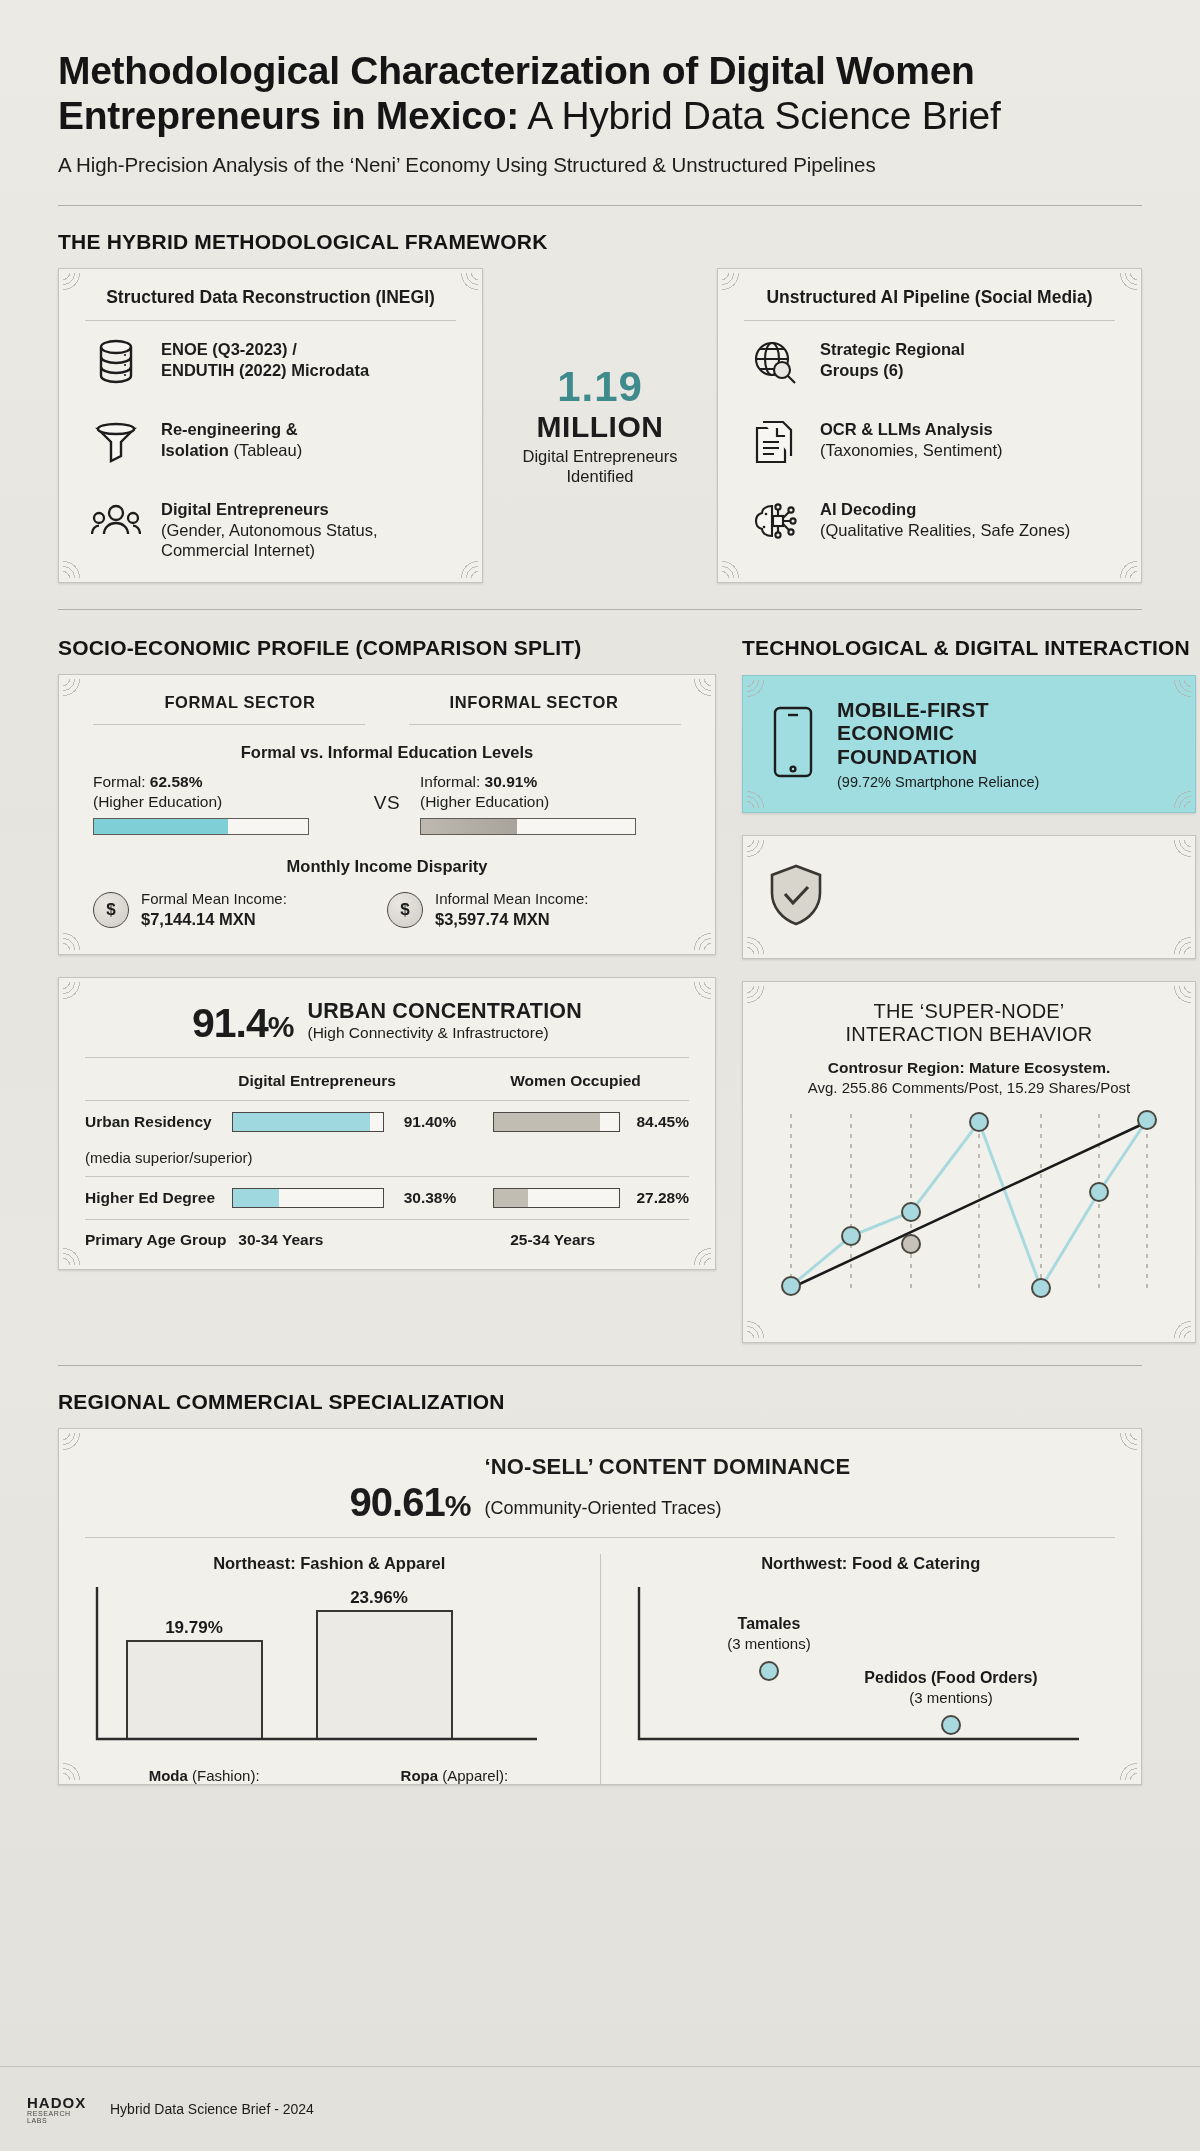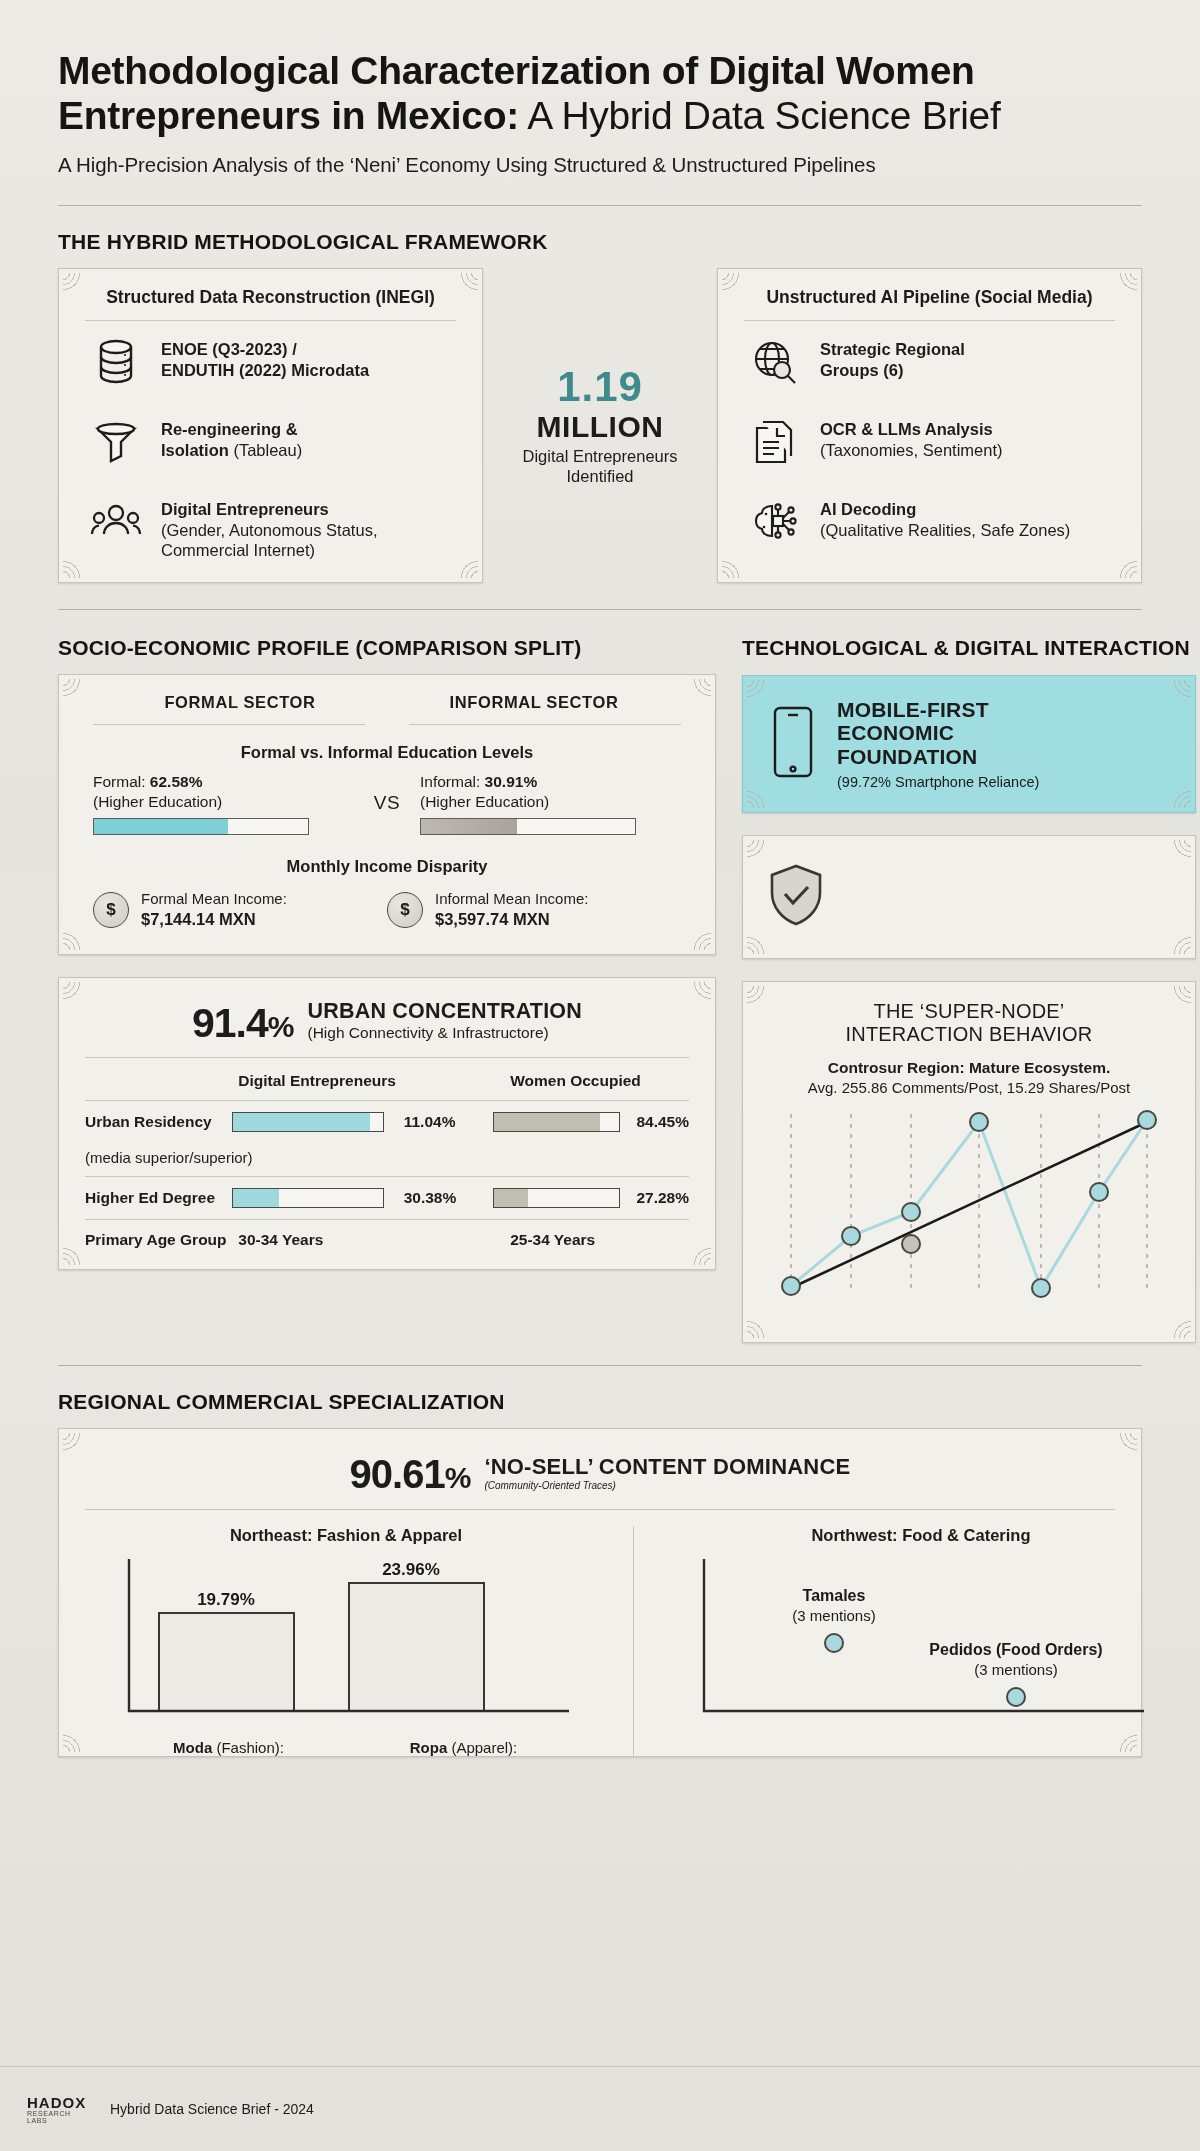--- a/index.html
+++ b/index.html
@@ -118,23 +118,23 @@
   .tox-ttl{font-size:21.5px;font-weight:bold;line-height:1.12;letter-spacing:.2px;}
   .tox-sub{font-size:14.5px;margin-top:4px;}
   .node-ttl{font-size:20px;font-weight:normal;text-align:center;line-height:1.18;padding:18px 14px 0;letter-spacing:.2px;}
   .node-s1{font-size:15.5px;font-weight:bold;text-align:center;margin-top:12px;}
   .node-s2{font-size:15px;text-align:center;margin-top:2px;}
 
   
   .nosell{display:flex;align-items:flex-end;justify-content:center;gap:14px;padding:26px 0 16px;}
   .nosell-pct{font-size:40px;font-weight:bold;letter-spacing:-1px;line-height:.95;}
   .nosell-ttl{font-size:22px;font-weight:bold;letter-spacing:.2px;line-height:1.05;}
-  .nosell-sub{font-size:10px;margin-top:2px;font-style:italic;}
+  .nosell-sub{font-size:18px;margin-top:20px;}
   .charts2{display:flex;padding:16px 0 0;}
-  .chart-half{flex:1;padding:0 52px;}
+  .chart-half{flex:1;padding:0 20px;}
   .chart-half.right{border-left:1px solid #c9c6bd;}
   .chart-cap{text-align:center;font-size:16.5px;font-weight:bold;padding-bottom:6px;}
   .axis-lbls{display:flex;padding-top:4px;}
   .axis-lbls div{flex:1;text-align:center;font-size:15px;}
   .axis-lbls b{font-weight:bold;}
 
   
   .footer{position:absolute;left:0;right:0;bottom:0;height:84px;background:#e3e1db;
           border-top:1px solid #c6c3bb;display:flex;align-items:center;padding:0 22px;gap:16px;}
   .logo{width:62px;height:48px;min-width:62px;display:flex;align-items:center;}
@@ -369,21 +369,21 @@
           </div>
           <div class="t-line"></div>
 
           <div class="tbl-row">
             <div class="t-c1">Urban Residency</div>
             <div class="t-c2">
                   <div class="row-bar">
                     <div style="height:100%;width:91.4%;background:#9fd8de"></div>
                   </div>
                 </div>
-            <div class="t-c3">11.04%</div>
+            <div class="t-c3">91.40%</div>
             <div class="t-c4" style="display:flex;align-items:center;gap:16px">
               <div class="row-bar">
                     <div style="height:100%;width:84.45%;background:#c2bdb2"></div>
                   </div>
               <span>84.45%</span>
             </div>
           </div>
 
           <div class="note">(media superior/superior)</div>
           <div class="t-line"></div>

